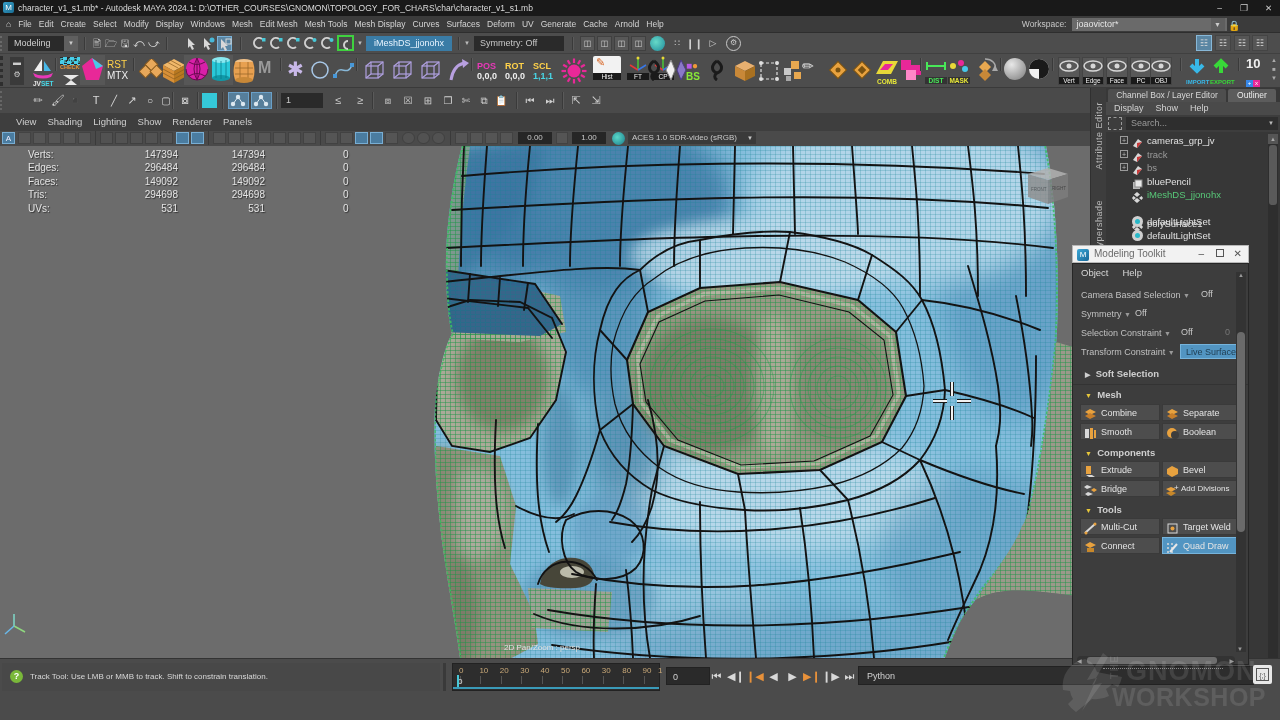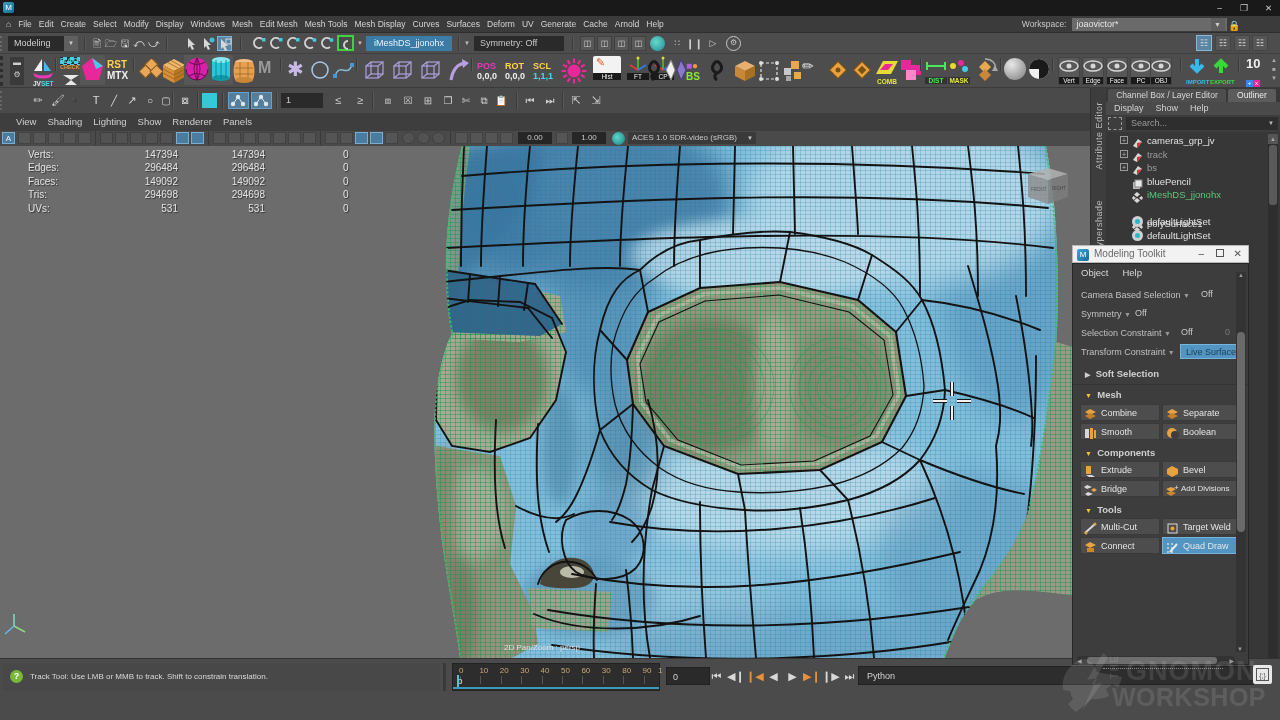--- a/index.html
+++ b/index.html
@@ -20,20 +20,21 @@
 #bottombar{left:0;top:658px;width:1280px;height:62px;background:#4b4b4b;border-top:1px solid #333;}
 
 #sidetabs{left:1090px;top:88px;width:16px;height:570px;background:#3d3d3d;border-left:1px solid #303030;}
 #rightpanel{left:1106px;top:88px;width:174px;height:570px;background:#3d3d3d;}
 .vtext{writing-mode:vertical-rl;transform:rotate(180deg);color:#b8b8b8;font-size:9px;letter-spacing:0.5px;}
 </style></head>
 <body>
 <div id="page">
 <div class="abs" id="titlebar">
  <span style="position:absolute;left:3px;top:2px;width:11px;height:11px;background:linear-gradient(135deg,#37a0c8,#1b6f96);border-radius:2px;color:#fff;font-size:8px;text-align:center;line-height:11px;">M</span>
+ <span style="margin-left:18px;">character_v1_s1.mb* - Autodesk MAYA 2024.1: D:\OTHER_COURSES\GNOMON\TOPOLOGY_FOR_CHARS\char\character_v1_s1.mb</span>
  <span style="position:absolute;right:58px;top:0;color:#cfcfcf;">–</span>
  <span style="position:absolute;right:32px;top:0;color:#cfcfcf;font-size:9px;">❐</span>
  <span style="position:absolute;right:8px;top:0;color:#cfcfcf;">✕</span>
 </div>
 <div class="abs" id="menubar">
  <span style="margin-left:6px;">⌂</span><span>File</span><span>Edit</span><span>Create</span><span>Select</span><span>Modify</span><span>Display</span><span>Windows</span><span>Mesh</span><span>Edit Mesh</span><span>Mesh Tools</span><span>Mesh Display</span><span>Curves</span><span>Surfaces</span><span>Deform</span><span>UV</span><span>Generate</span><span>Cache</span><span>Arnold</span><span>Help</span>
  <span style="position:absolute;right:210px;color:#c8c8c8;">Workspace:</span>
  <span class="abs" style="right:50px;top:2px;width:155px;height:13px;background:#6a6a6a;color:#e6e6e6;font-size:9px;line-height:13px;padding-left:5px;">joaovictor*</span>
  <span class="abs" style="right:52px;top:2px;width:14px;height:13px;background:#5e5e5e;color:#ccc;font-size:7px;text-align:center;line-height:13px;">▼</span>
  <span class="abs" style="right:36px;top:1px;color:#d8b44a;font-size:10px;">🔒</span>
@@ -118,21 +119,21 @@
           <polygon points="9,6 1,1 17,1" fill="#e8e8e8"></polygon>
           <polygon points="9,6 3,11 15,11" fill="#e8e8e8"></polygon>
         </svg></div>
 <div style="position:absolute;left:80px;top:1px;">
         <div style="width:25px;height:30px;background:#575757;"><svg width="25" height="28">
             <polygon points="12,3 23,11 19,25 6,25 2,11" fill="#e82898"></polygon>
             <polygon points="12,3 23,11 16,14" fill="#48c8e8"></polygon>
           </svg></div>
       </div>
 <div style="position:absolute;left:107px;top:5px;">
-        <div style="font-size:10px;font-weight:bold;color:#ffd24a;line-height:11px;">RST<br><span style="color:#f0f0f0;">MTX</span></div>
+        <div style="font-size:10px;font-weight:normal;color:#ffd24a;line-height:11px;">RST<br><span style="color:#f0f0f0;">MTX</span></div>
       </div>
 <div style="position:absolute;left:133px;top:4px;width:2px;height:13px;border-left:1px solid #3a3a3a;border-right:1px solid #5a5a5a;"></div>
 <div style="position:absolute;left:139px;top:5px;"><svg width="24" height="24">
           <g fill="#e8a85a" stroke="#8a5c20">
             <rect x="8" y="1" width="9" height="9" transform="rotate(45 12.5 5.5)"></rect>
             <rect x="2" y="8" width="9" height="9" transform="rotate(45 6.5 12.5)"></rect>
             <rect x="13" y="8" width="9" height="9" transform="rotate(45 17.5 12.5)"></rect>
           </g>
         </svg></div>
 <div style="position:absolute;left:162px;top:4px;"><svg width="24" height="26">

